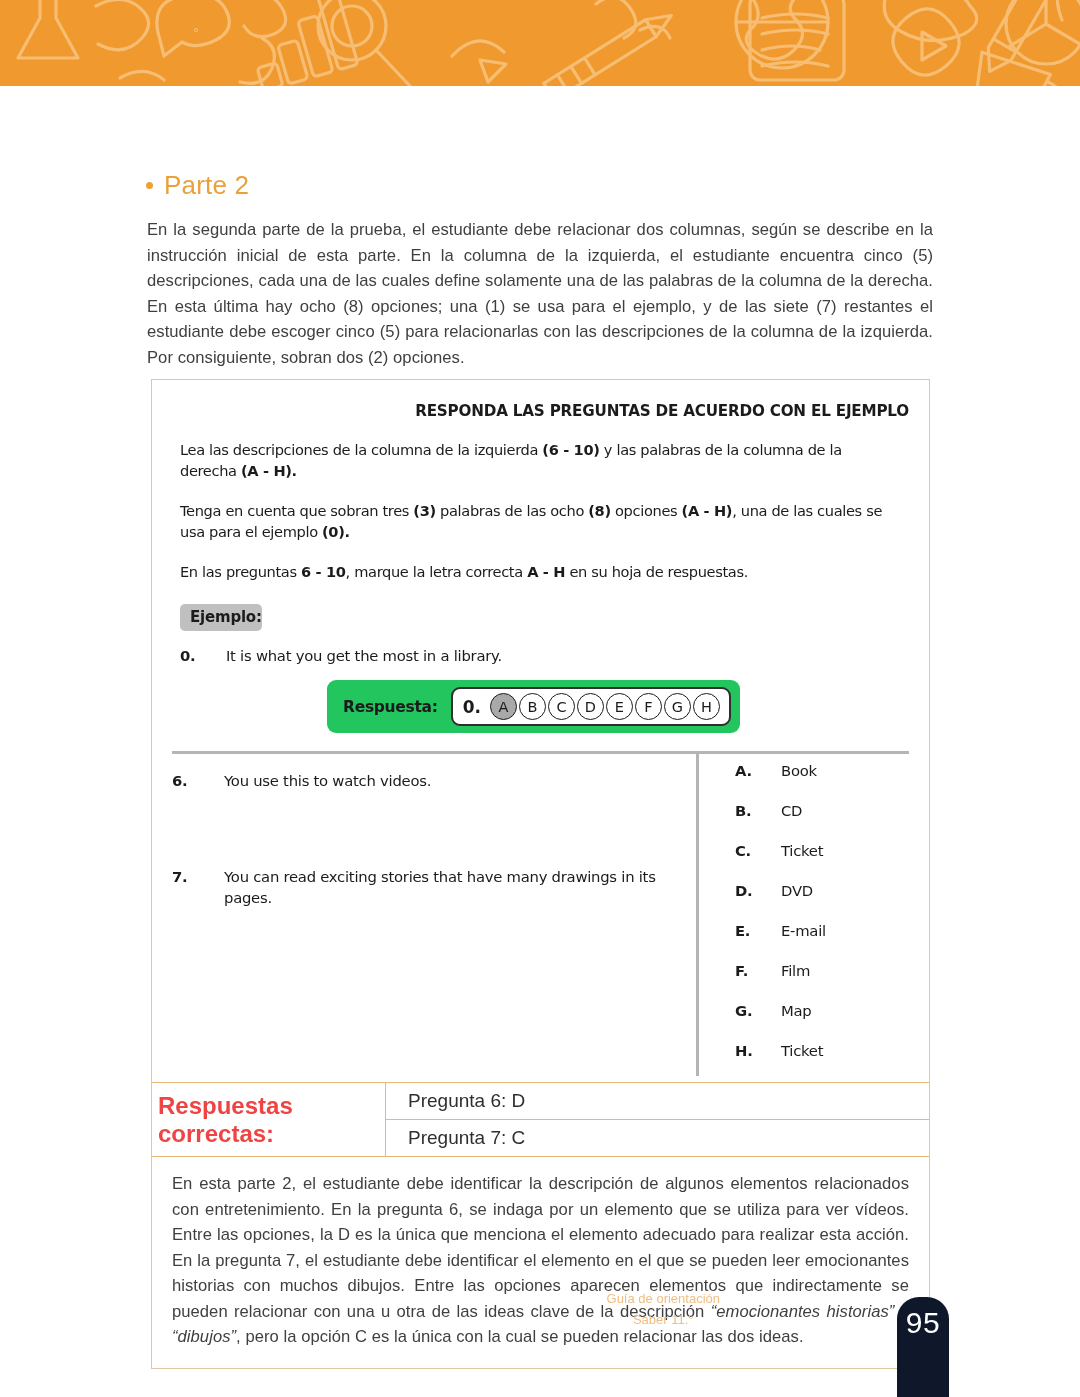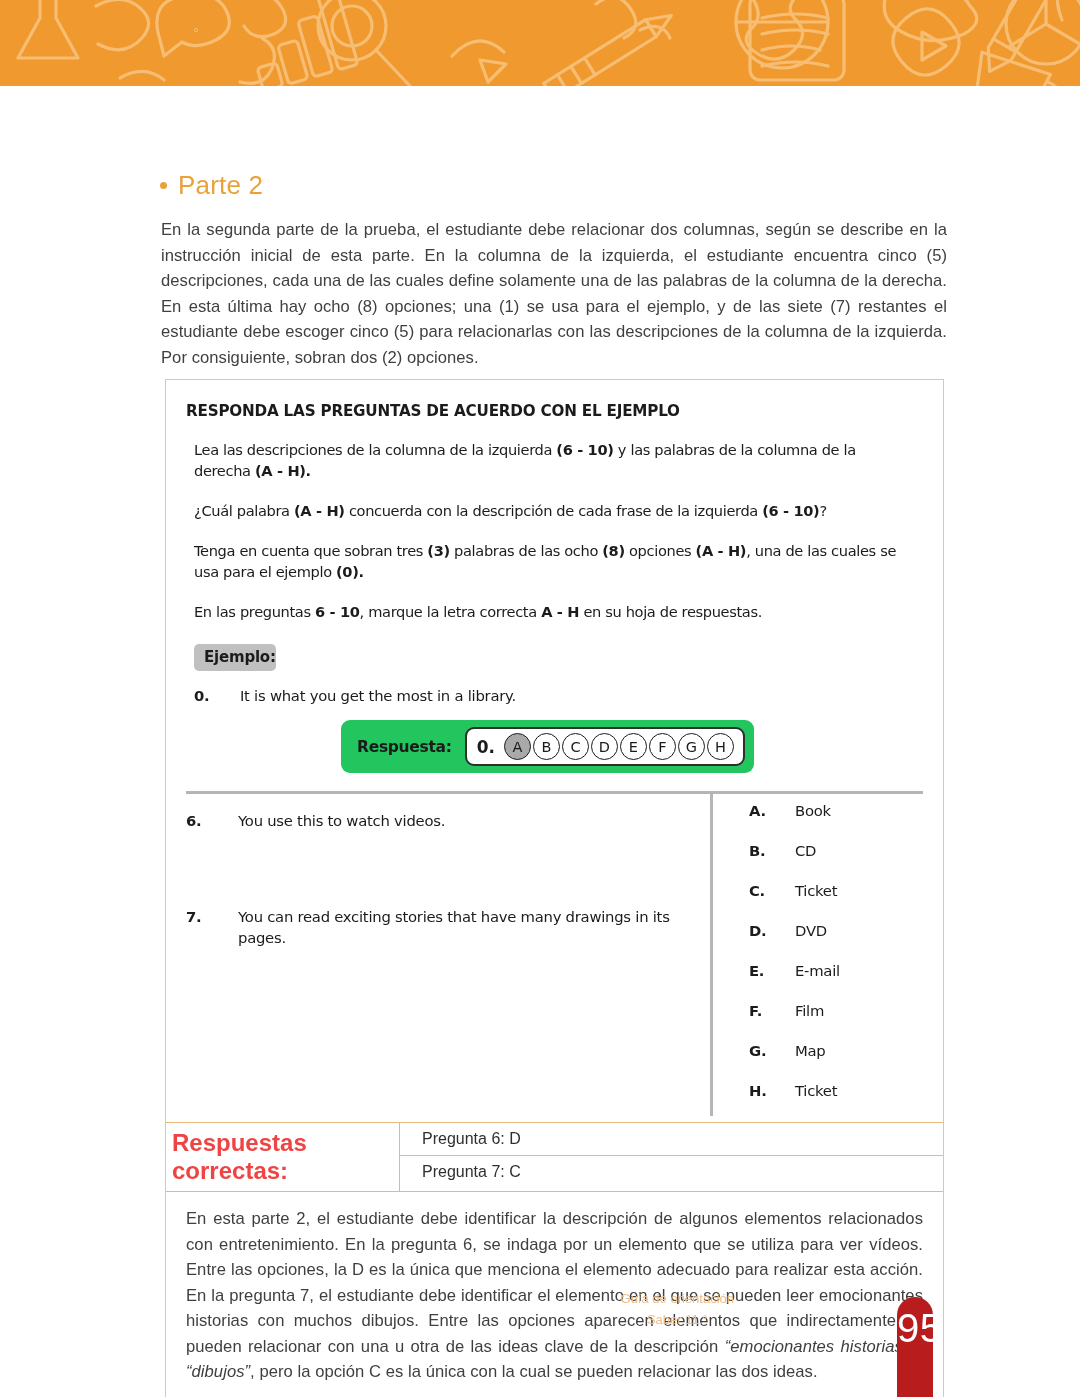--- a/index.html
+++ b/index.html
@@ -30,21 +30,21 @@
     position: absolute;
     left: 0; top: 0;
     width: 1080px;
     height: 86px;
     display: block;
   }
 
   
   .page {
     position: absolute;
-    left: 14px;
+    left: 0;
     top: 86px;
     width: 908px;
     height: 1311px;
   }
 
   
   .part-heading {
     position: absolute;
     left: 146px;
     top: 84px;
@@ -83,21 +83,21 @@
     position: absolute;
     left: 151px;
     top: 293px;
     width: 779px;
     border: 1.4px solid #DCC8A2;
     background: #ffffff;
     box-sizing: border-box;
   }
 
   .box-title {
-    text-align: left;
+    text-align: right;
     font-family: "DejaVu Sans", sans-serif;
     font-weight: bold;
     font-size: 15.2px;
     color: #1b1b1b;
     letter-spacing: -0.2px;
     margin: 22px 0 0 0;
     padding: 0 20px;
   }
 
   .instr-block {
@@ -270,21 +270,21 @@
     justify-content: center;
     border-right: 1.4px solid #E5B977;
     font-size: 24px;
     color: #ef4444;
     padding: 6px 6px;
     box-sizing: border-box;
     font-weight: bold;
   }
   .answers-rows { flex: 1 1 auto; }
   .answers-row {
-    font-size: 16px;
+    font-size: 19px;
     color: #2f2f2f;
     padding: 7px 0 7px 22px;
     box-sizing: border-box;
   }
   .answers-row + .answers-row { border-top: 1.4px solid #E5B977; }
 
   
   .explanation {
     padding: 14px 20px 18px 20px;
     font-size: 16.6px;
@@ -302,26 +302,26 @@
     bottom: 67px;
     text-align: center;
     font-size: 13px;
     line-height: 21px;
     color: #EFBE84;
   }
   .page-tab {
     position: absolute;
     left: 897px;
     top: 1297px;
-    width: 36px;
+    width: 52px;
     height: 100px;
-    background: #b91c1c;
+    background: #0f172a;
     border-radius: 22px 22px 0 0;
     color: #ffffff;
-    font-size: 40px;
+    font-size: 30px;
     text-align: center;
     padding-top: 9px;
     box-sizing: border-box;
     letter-spacing: .5px;
   }
 </style>
 </head>
 <body>
 
 <div class="banner">
@@ -402,21 +402,20 @@
   </div>
 
   <div class="intro">En la segunda parte de la prueba, el estudiante debe relacionar dos columnas, según se describe en la instrucción inicial de esta parte. En la columna de la izquierda, el estudiante encuentra  cinco (5) descripciones, cada una de las cuales define solamente una de las palabras de la columna de la derecha. En esta última hay ocho (8) opciones; una (1) se usa para el ejemplo, y de las siete (7) restantes el estudiante debe escoger cinco (5) para relacionarlas con las descripciones de la columna de la izquierda. Por consiguiente, sobran dos (2) opciones.</div>
 
   <div class="exercise-box">
 
     <div class="box-title">RESPONDA LAS PREGUNTAS DE ACUERDO CON EL EJEMPLO</div>
 
     <div class="instr-block">
       <p><span>Lea las descripciones de la columna de la izquierda </span><b>(6 - 10)</b><span> y las palabras de la columna de la derecha </span><b>(A - H).</b></p>
-      <p><span>¿Cuál palabra </span><b>(A - H)</b><span> concuerda con la descripción de cada frase de la izquierda </span><b>(6 - 10)</b><span>?</span></p>
       <p><span>Tenga en cuenta que sobran tres </span><b>(3)</b><span> palabras de las ocho </span><b>(8)</b><span> opciones </span><b>(A - H)</b><span>, una de las cuales se usa para el ejemplo </span><b>(0).</b></p>
       <p><span>En las preguntas </span><b>6 - 10</b><span>, marque la letra correcta </span><b>A - H</b><span> en su hoja de respuestas.</span></p>
     </div>
 
     <div class="ejemplo-badge">Ejemplo:</div>
 
     <div class="example-q">
       <div class="q-num">0.</div>
       <div class="q-text">It is what you get the most in a library.</div>
     </div>

